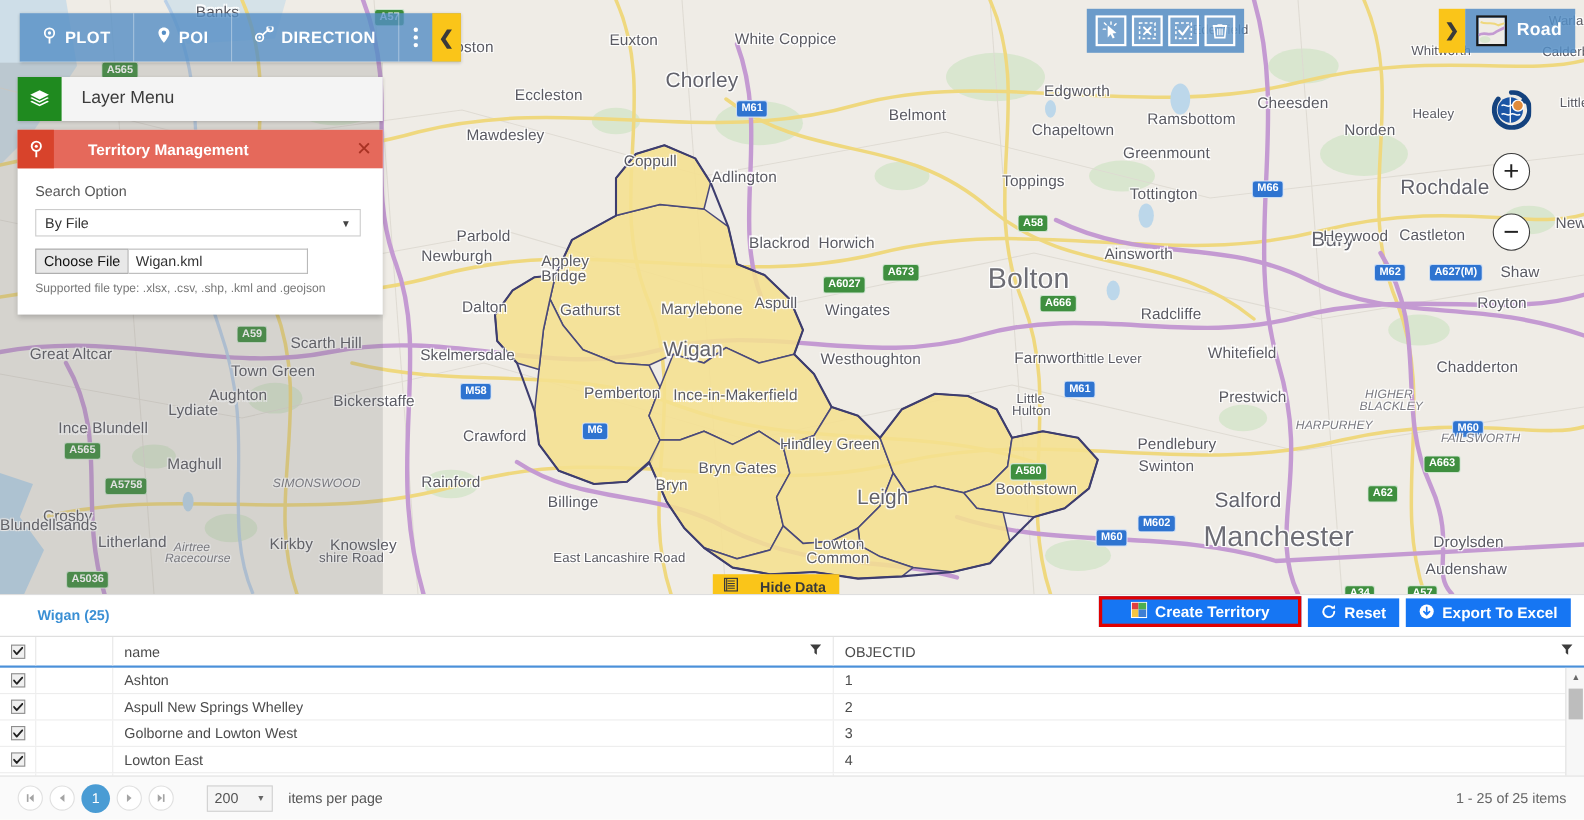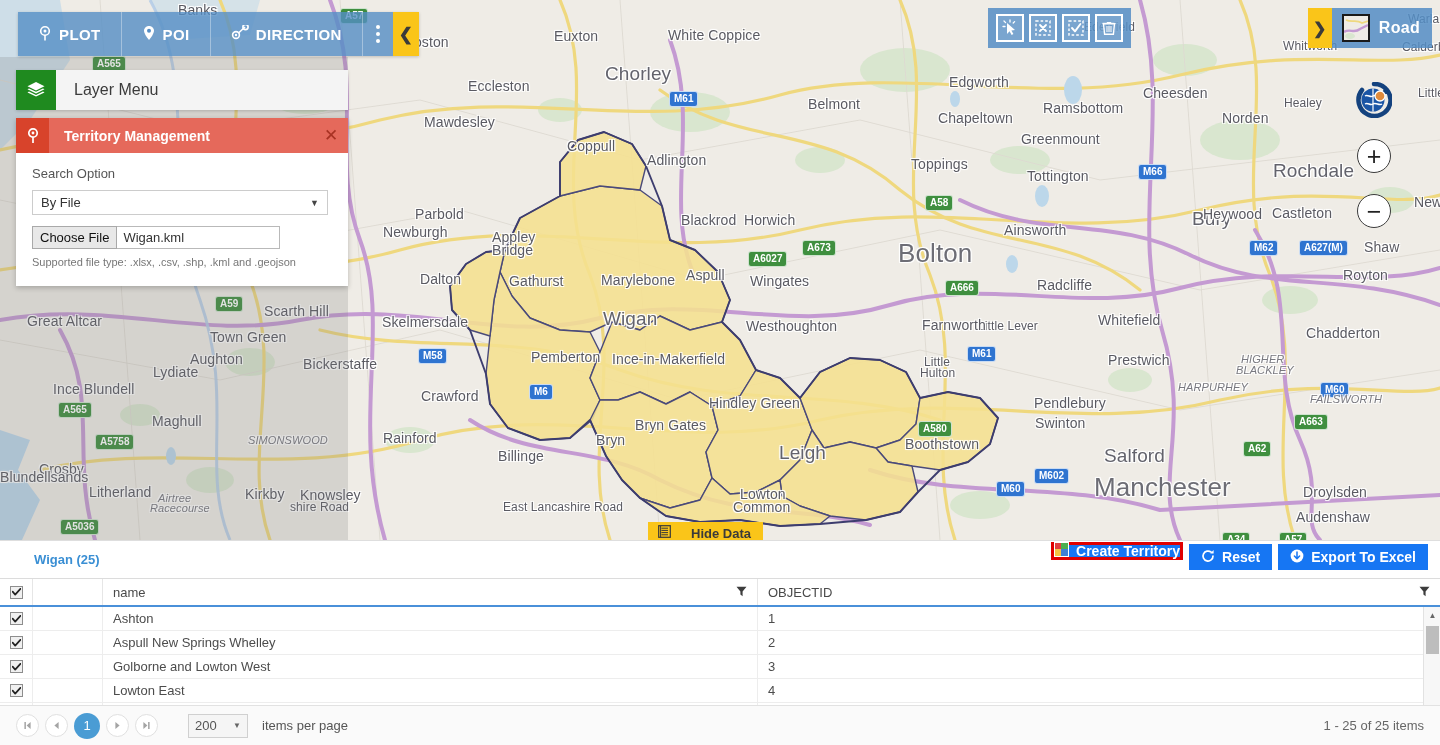--- a/index.html
+++ b/index.html
@@ -84,21 +84,21 @@
   }
   #tp-header {
     height: 35px; background: #e5695b; display: flex; align-items: center;
     position: relative;
   }
   #tp-header-icon {
     width: 33px; height: 35px; background: #d8432b; flex: 0 0 auto;
     display: flex; align-items: center; justify-content: center;
   }
   #tp-title {
-    color: #fff; font-size: 14px; font-weight: bold; padding-left: 15px; flex: 1 1 auto;
+    color: #fff; font-size: 14px; font-weight: bold; padding-left: 31px; flex: 1 1 auto;
   }
   #tp-close {
     width: 34px; height: 35px; display: flex; align-items: center; justify-content: center;
     cursor: pointer; color: #a83223; font-size: 17px; font-weight: 300;
   }
   #tp-body { padding: 13px 16px 18px; }
   #tp-search-label { font-size: 13px; color: #555; margin-bottom: 9px; }
   #tp-select {
     width: 296px; height: 25px; border: 1px solid #ccc; background: #fff;
     font-size: 13px; color: #333; padding: 0 8px;
@@ -168,21 +168,21 @@
   
   #action-bar {
     position: absolute; right: 12px; top: 544px; display: flex; align-items: stretch; gap: 6px;
     z-index: 6;
   }
   .action-btn {
     background: #1676f3; color: #fff; font-size: 14px; font-weight: bold;
     display: flex; align-items: center; gap: 7px; padding: 0 12px; height: 26px;
     cursor: pointer; white-space: nowrap;
   }
-  #btn-create-territory { border: 3px solid #e00000; padding: 0 0; height: 18px; margin-top: -2px; }
+  #btn-create-territory { border: 3px solid #e00000; padding: 0 26px; height: 28px; margin-top: -2px; }
 
   
   #data-panel {
     position: absolute; left: 0; top: 540px; width: 1440px; height: 205px;
     background: #fff; border-top: 1px solid #dedede;
   }
   #grid-tabs { height: 37px; display: flex; align-items: center; padding-left: 34px; }
   #grid-tab {
     font-size: 13px; font-weight: bold; color: #3a8fd4; cursor: pointer;
   }
@@ -455,21 +455,21 @@
         <div class="shield aroad" style="left: 215px; top: 296px;">A59</div>
         <div class="shield aroad" style="left: 58px; top: 402px;">A565</div>
         <div class="shield aroad" style="left: 95px; top: 434px;">A5758</div>
         <div class="shield aroad" style="left: 60px; top: 519px;">A5036</div>
         <div class="shield motorway" style="left: 418px; top: 348px;">M58</div>
         <div class="shield motorway" style="left: 529px; top: 384px;">M6</div>
         <div class="shield motorway" style="left: 669px; top: 91px;">M61</div>
         <div class="shield aroad" style="left: 748px; top: 251px;">A6027</div>
         <div class="shield aroad" style="left: 802px; top: 240px;">A673</div>
         <div class="shield aroad" style="left: 925px; top: 195px;">A58</div>
-        <div class="shield aroad" style="left: 945px; top: 280px;">A666</div>
+        <div class="shield aroad" style="left: 945px; top: 268px;">A666</div>
         <div class="shield motorway" style="left: 967px; top: 346px;">M61</div>
         <div class="shield motorway" style="left: 1138px; top: 164px;">M66</div>
         <div class="shield motorway" style="left: 1249px; top: 240px;">M62</div>
         <div class="shield motorway" style="left: 1299px; top: 240px;">A627(M)</div>
         <div class="shield motorway" style="left: 1320px; top: 382px;">M60</div>
         <div class="map-label lbl-it" style="left: 1310px; top: 393px;">FAILSWORTH</div>
         <div class="shield aroad" style="left: 1294px; top: 414px;">A663</div>
         <div class="shield aroad" style="left: 918px; top: 421px;">A580</div>
         <div class="shield aroad" style="left: 1243px; top: 441px;">A62</div>
         <div class="shield motorway" style="left: 996px; top: 481px;">M60</div>

